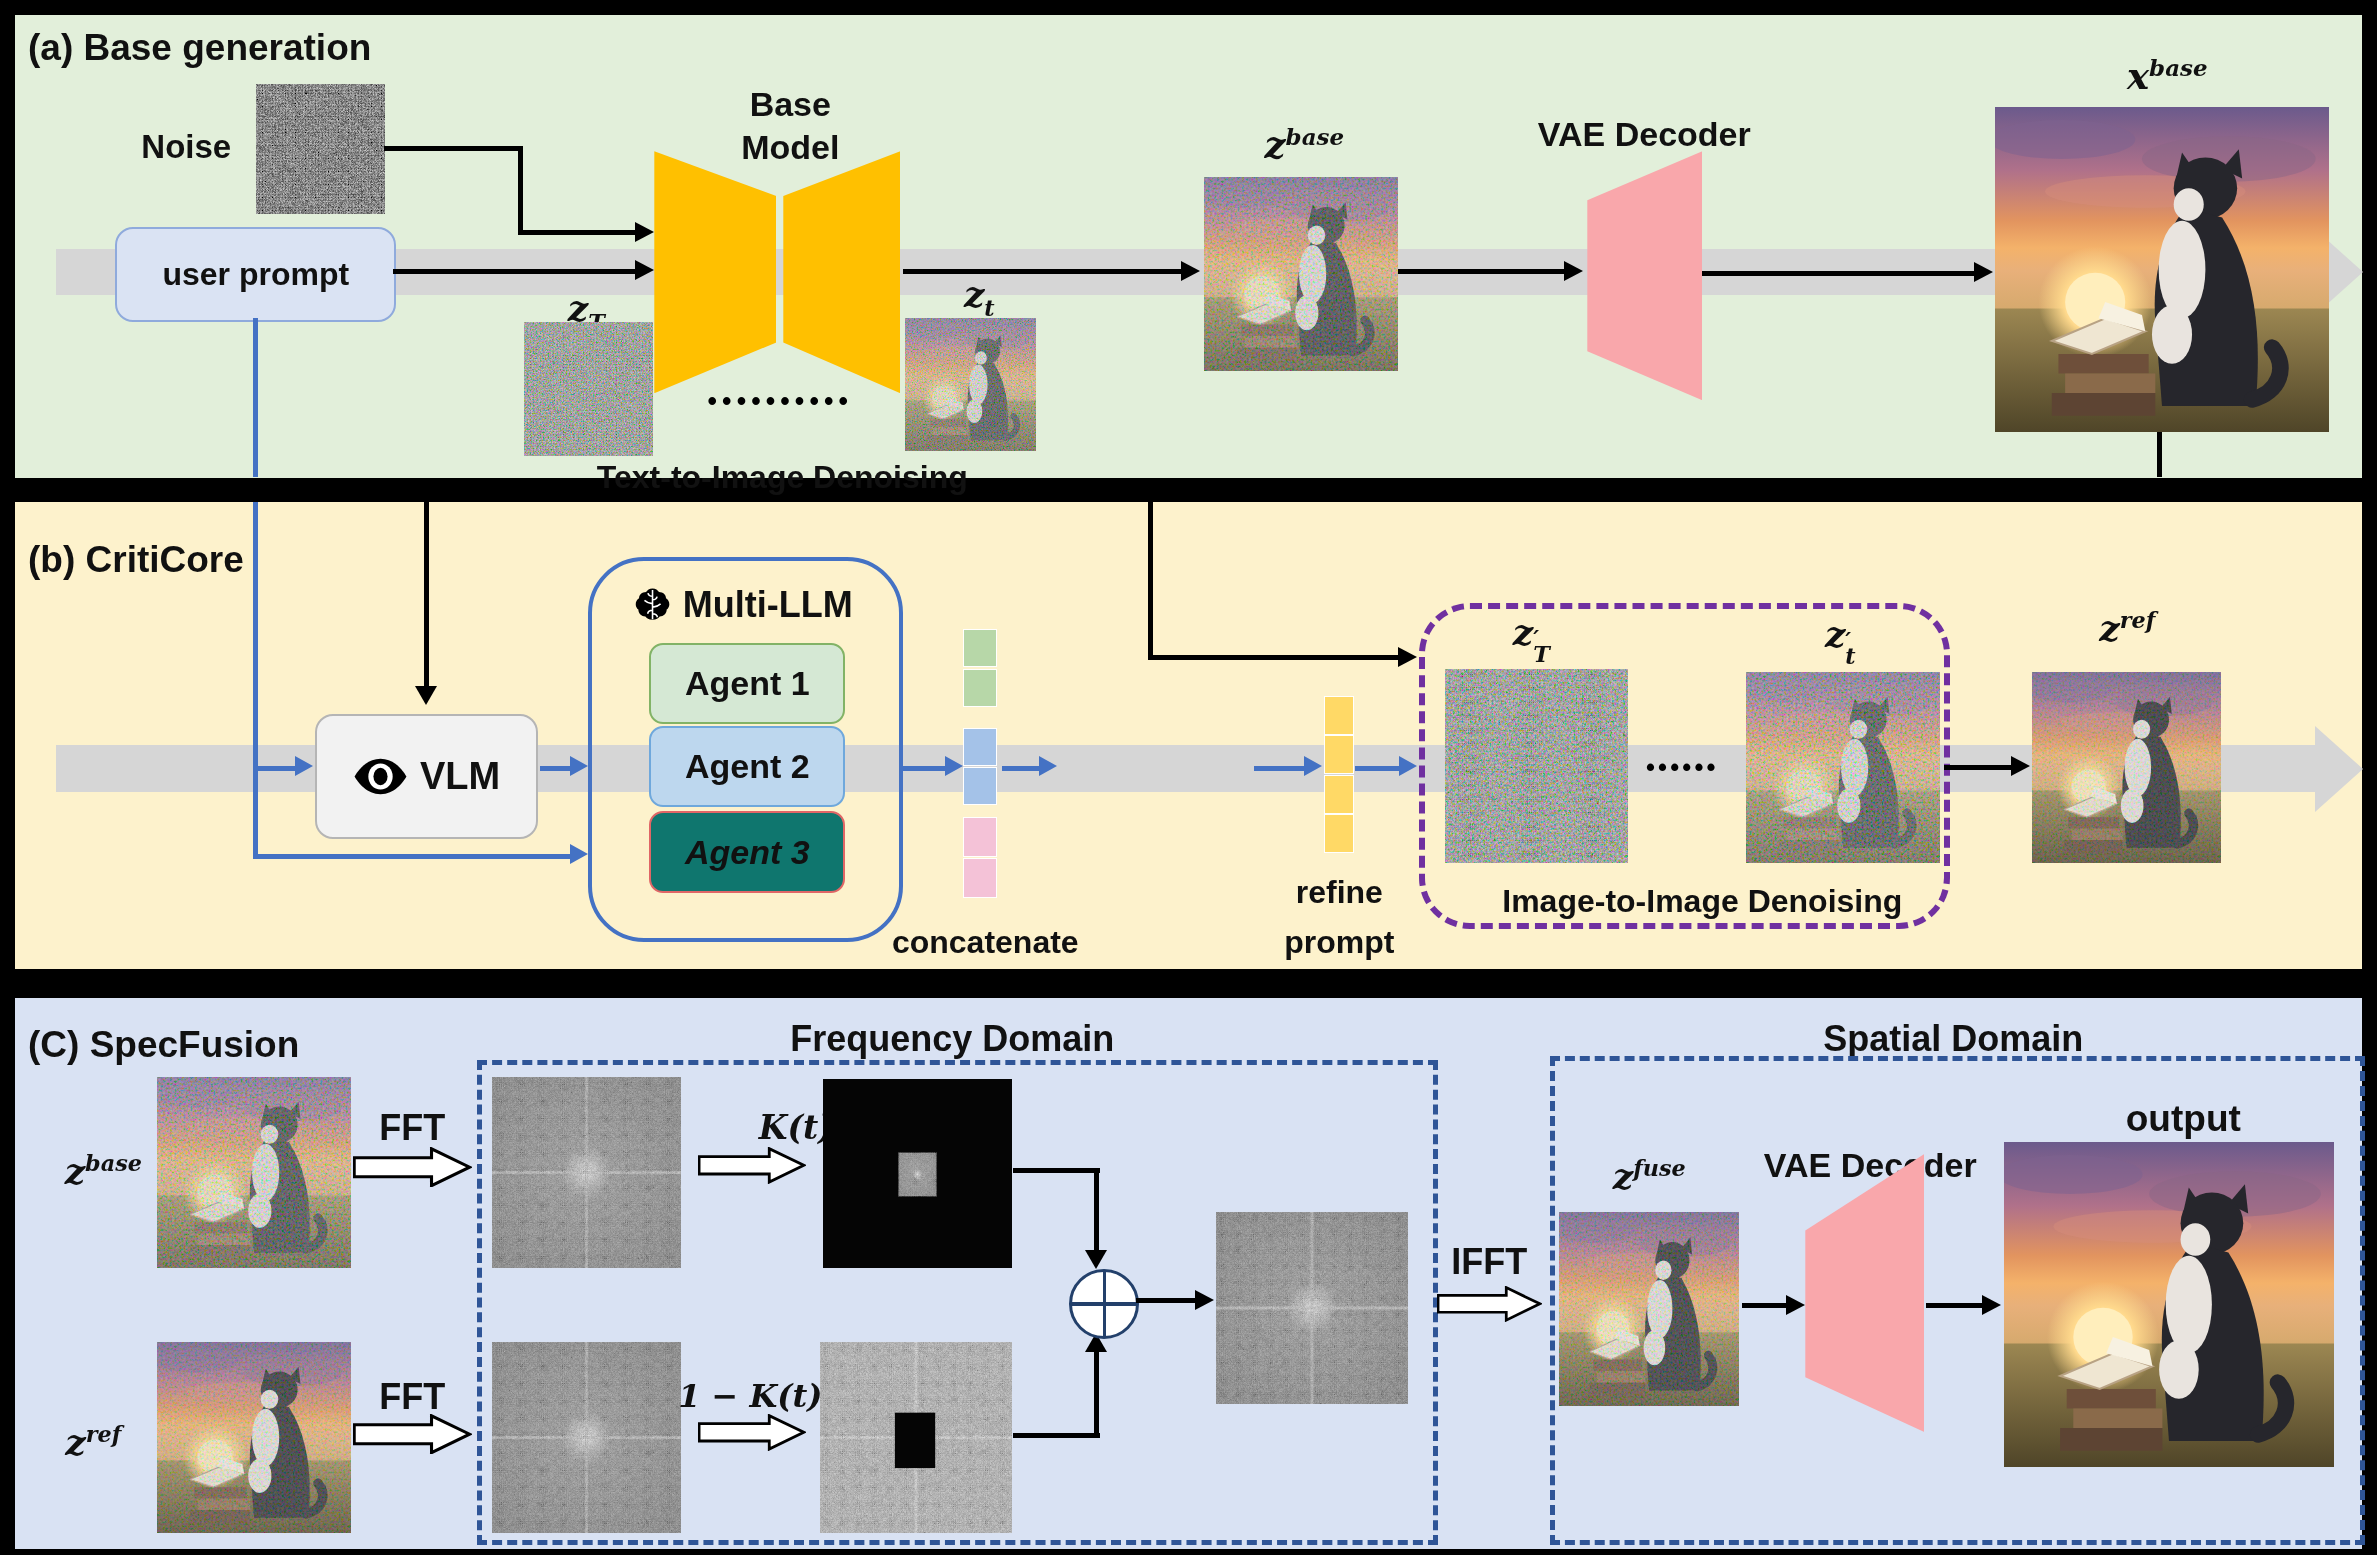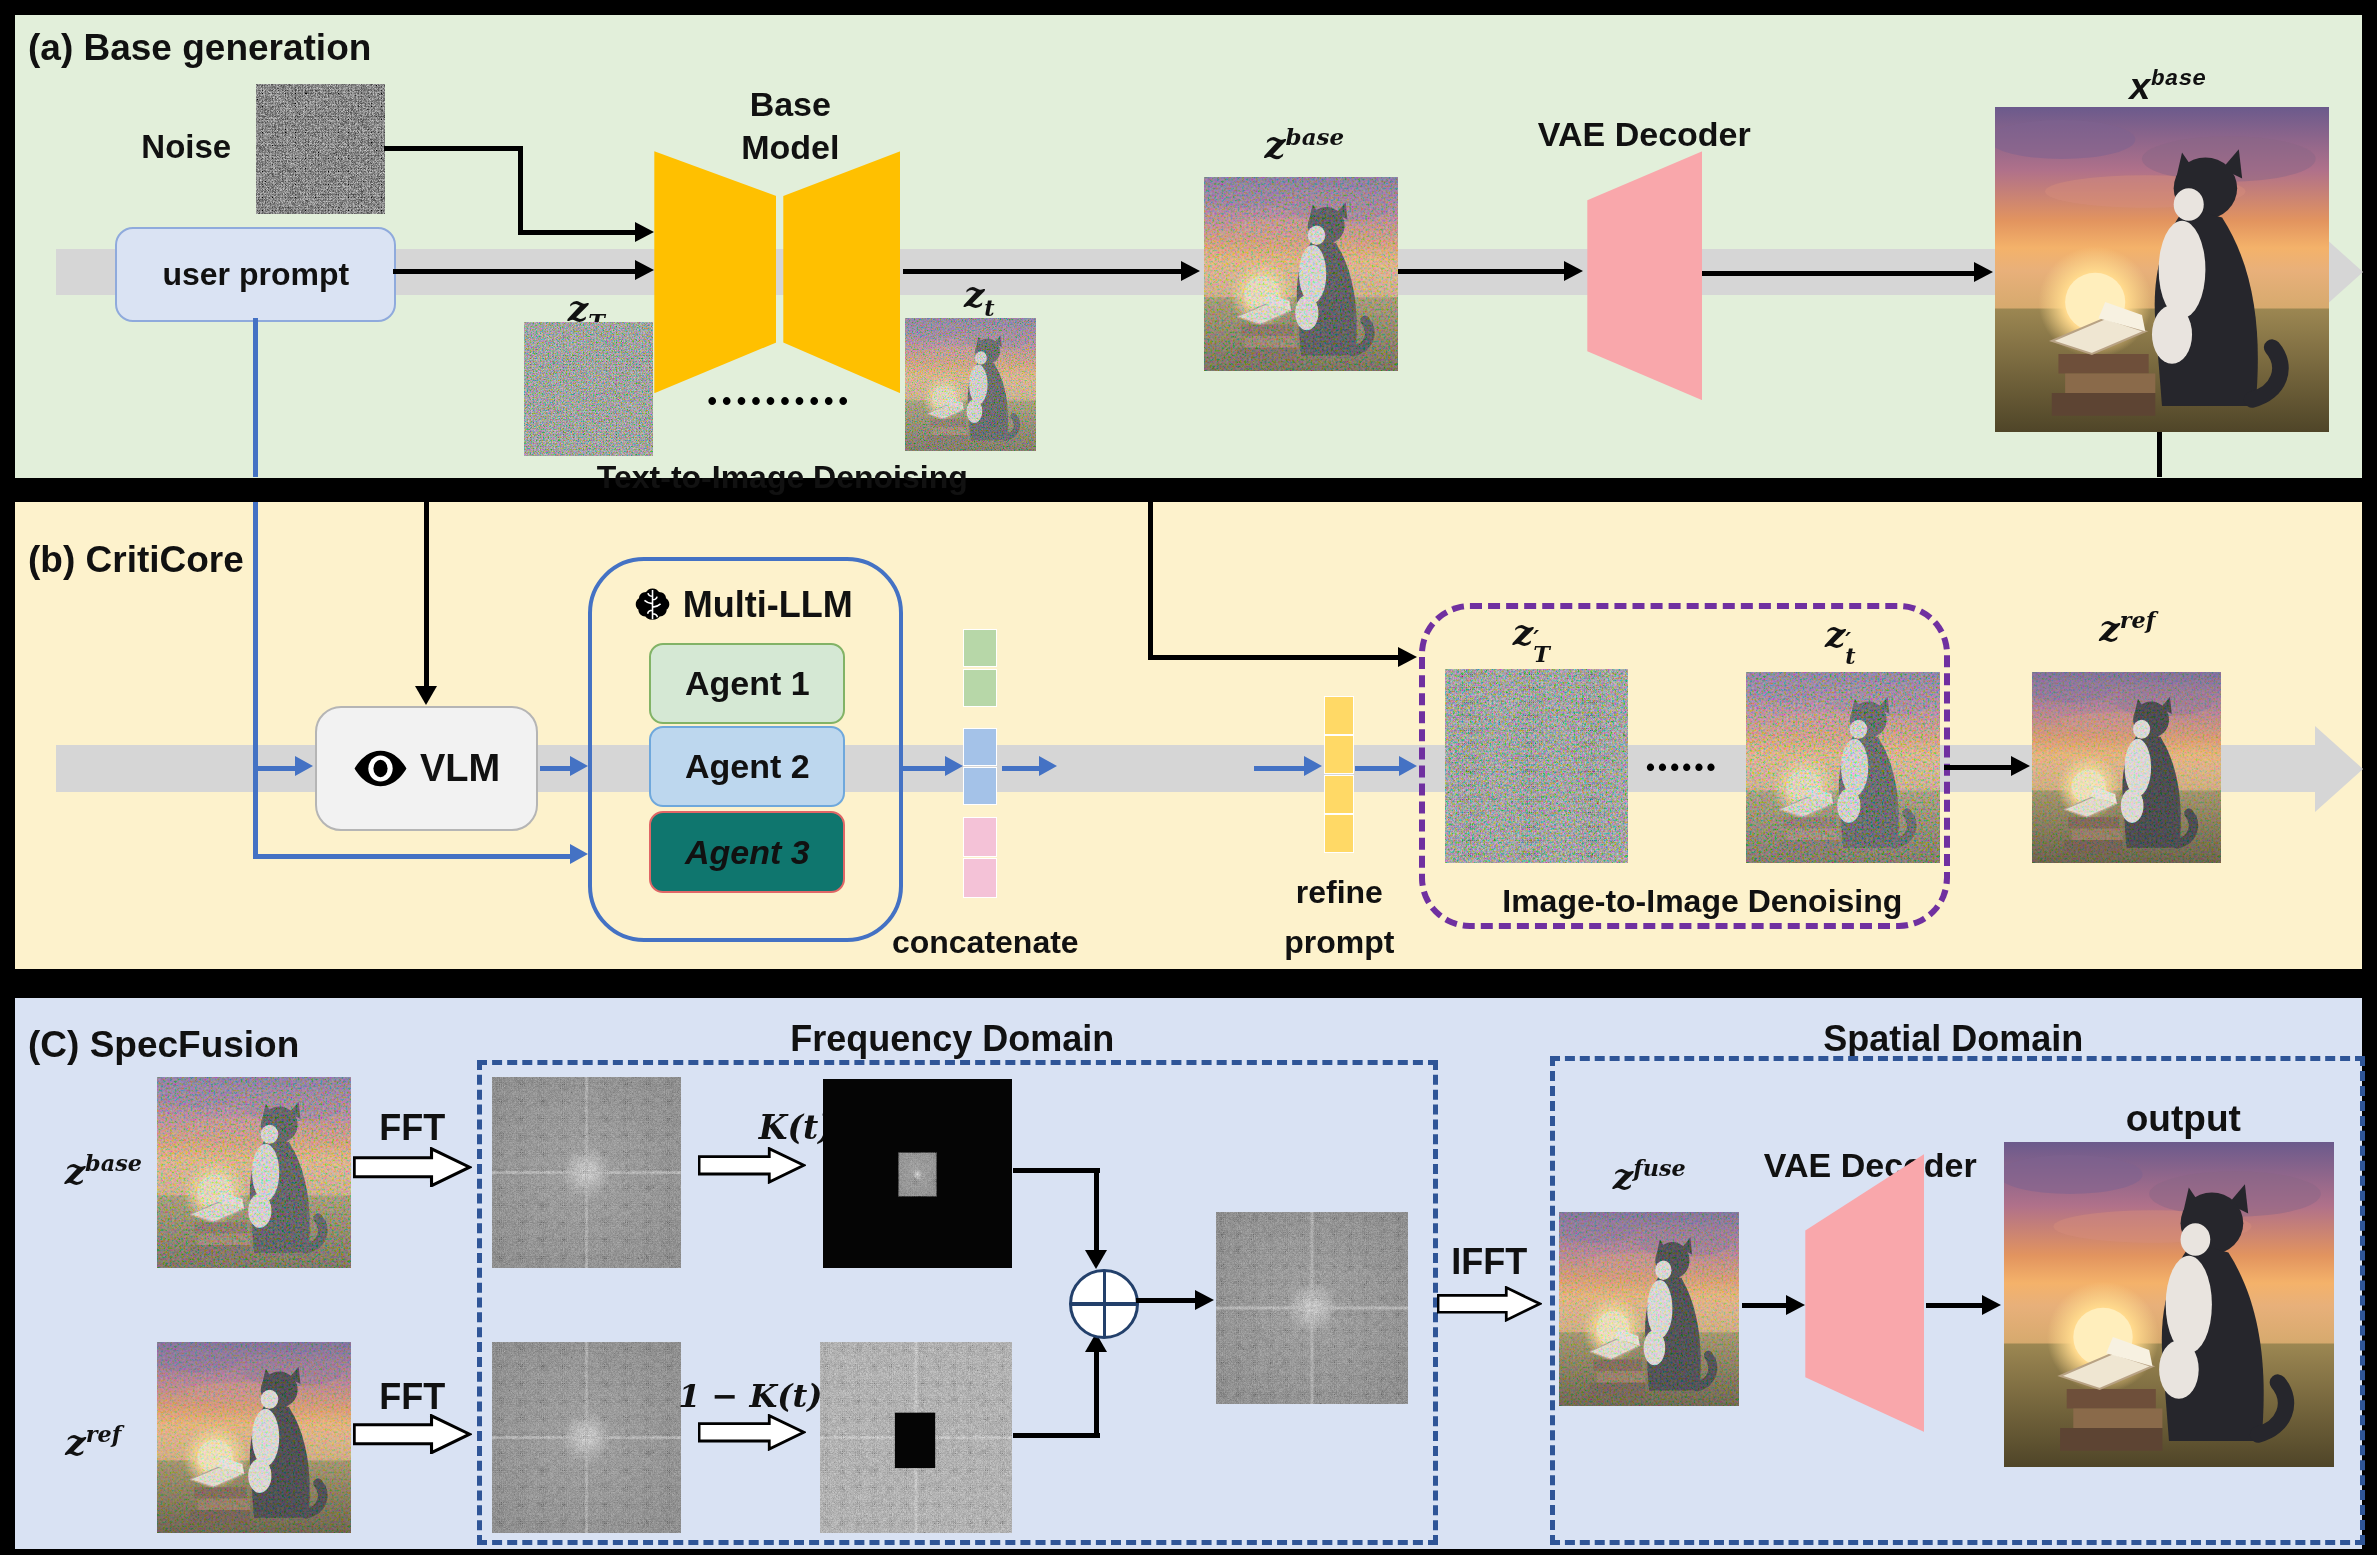--- a/index.html
+++ b/index.html
@@ -208,21 +208,21 @@
 
     <div class="hl" style="left:1383px;top:254px;width:167px;"></div>
     <div class="ah-r" style="left:1549px;top:246px;"></div>
 
     <div class="abs lbl ctr" style="left:1629px;top:119px;font-size:34px;">VAE Decoder</div>
     <div class="trap" style="left:1572px;top:136px;width:115px;height:249px;background:#f9a7ab;clip-path:polygon(0 19.7%,100% 0,100% 100%,0 80.3%);"></div>
 
     <div class="hl" style="left:1687px;top:256px;width:272px;"></div>
     <div class="ah-r" style="left:1959px;top:247px;"></div>
 
-    <div class="abs math ctr" style="left:2152px;top:73px;font-size:37px;font-family:Liberation Mono, monospace;">
+    <div class="abs math ctr" style="left:2152px;top:61px;font-size:37px;">
       <span>x</span><sup>base</sup>
     </div>
     <div class="imgph abs" style="left:1980px;top:92px;width:334px;height:325px;">
 <svg viewBox="0 0 100 100" preserveAspectRatio="none">
   <rect x="0" y="0" width="100" height="70" fill="url(#sky)"></rect>
   <ellipse cx="20" cy="10" rx="22" ry="6" fill="#7d6290" opacity="0.55"></ellipse>
   <ellipse cx="70" cy="16" rx="26" ry="7" fill="#8a6586" opacity="0.5"></ellipse>
   <ellipse cx="45" cy="26" rx="30" ry="5" fill="#d78f7d" opacity="0.45"></ellipse>
   <rect x="0" y="62" width="100" height="38" fill="url(#grnd)"></rect>
   <circle cx="30" cy="60" r="17" fill="url(#sun)"></circle>
@@ -262,21 +262,21 @@
     <div class="bhl" style="left:238px;top:352px;width:319px;"></div>
     <div class="bah-r" style="left:555px;top:342px;"></div>
 
     <div class="vl" style="left:409px;top:0;height:185px;"></div>
     <div class="ah-d" style="left:400px;top:184px;"></div>
 
     <div class="vl" style="left:1133px;top:0;height:157px;"></div>
     <div class="hl" style="left:1133px;top:153px;width:250px;"></div>
     <div class="ah-r" style="left:1383px;top:145px;"></div>
 
-    <div class="vlmbox" style="left:300px;top:204px;width:219px;height:121px;border-radius:26px;">
+    <div class="vlmbox" style="left:300px;top:212px;width:219px;height:121px;">
       <span class="abs" style="position:static;width:55px;height:45px;"><svg viewBox="0 0 28 22" style="width:100%;height:100%">
             <path d="M14 2 C7 2 2.5 8 0.8 11 C2.5 14 7 20 14 20 C21 20 25.5 14 27.2 11 C25.5 8 21 2 14 2 Z" fill="#000"></path>
             <ellipse cx="14" cy="11" rx="6.2" ry="6.6" fill="#fff"></ellipse>
             <ellipse cx="14" cy="11" rx="3.6" ry="4.4" fill="#000"></ellipse>
           </svg></span>
       <span class="lbl" style="font-size:38px;">VLM</span>
     </div>
     <div class="bhl" style="left:525px;top:264px;width:31px;"></div>
     <div class="bah-r" style="left:555px;top:254px;"></div>
 

